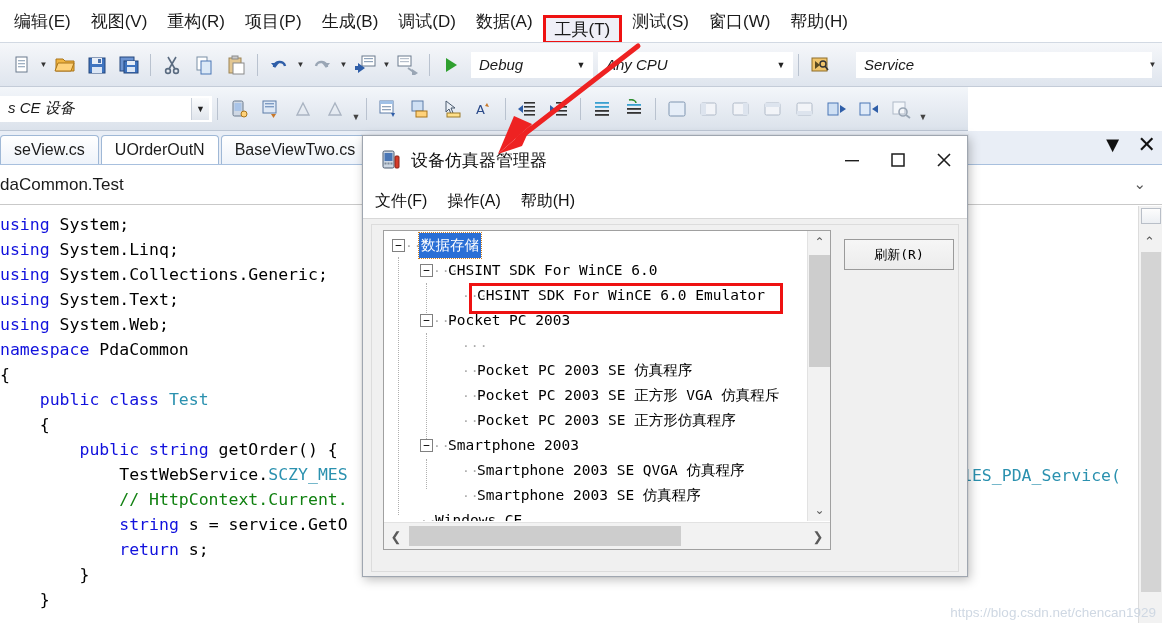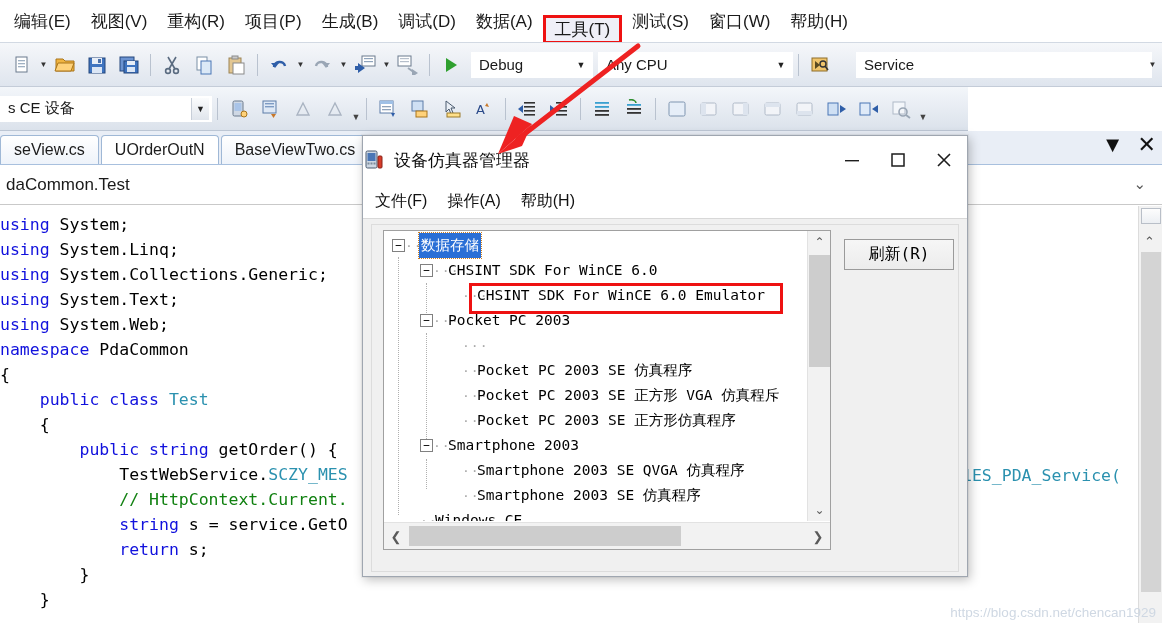--- a/index.html
+++ b/index.html
@@ -82,21 +82,21 @@
     font-size: 15px; color: #1a1a1a;
     flex: 0 0 auto;
   }
   .combo .cb-arrow {
     width: 18px; height: 22px;
     display: flex; align-items: center; justify-content: center;
     font-size: 9px; color: #222;
     background: linear-gradient(180deg,#fbfcfd,#e7ebf1);
     border-left: 1px solid #c7ced8;
   }
-  .combo.flat { border: 1px solid #ffffff; background: #ffffff; }
+  .combo.flat { border: 1px solid #ffffff; background: #ffffff; font-style: italic; }
   .combo.flat .cb-arrow { background: transparent; border-left: none; }
 
   
   .ico { display:block; }
 
   
   .tabstrip {
     position: absolute; left: 0; top: 131px;
     width: 1162px; height: 34px;
     background: #e9eef6;
@@ -129,21 +129,21 @@
   
   .navbar {
     position: absolute; left: 0; top: 165px;
     width: 1162px; height: 40px;
     background: #ffffff;
     border-bottom: 1px solid #c9c9c9;
     display: flex; align-items: center;
   }
   .navbar-text {
     font-size: 17px; color: #1a1a1a;
-    padding-left: 6px;
+    padding-left: 0;
     text-align: center;
   }
   .navbar-chev {
     position: absolute; right: 16px; top: 10px;
     font-size: 15px; color: #555;
   }
 
   
   .editor {
     position: absolute; left: 0; top: 206px;
@@ -191,21 +191,21 @@
   .dialog {
     position: absolute; left: 362px; top: 135px;
     width: 606px; height: 442px;
     background: #ffffff;
     border: 1px solid #9fa6b0;
     box-shadow: 0 0 0 1px rgba(0,0,0,0.04), 2px 3px 10px rgba(0,0,0,0.25);
   }
   .dlg-titlebar {
     height: 48px;
     display: flex; align-items: center;
-    padding-left: 1px;
+    padding-left: 18px;
     background: #ffffff;
   }
   .dlg-icon { width: 22px; height: 22px; margin-right: 8px; flex:0 0 auto; }
   .dlg-title { font-size: 17px; color: #0d0d0d; }
   .dlg-winbtns {
     margin-left: auto; display: flex; align-items: center; height: 48px;
   }
   .dlg-winbtn {
     width: 46px; height: 40px;
     display: flex; align-items: center; justify-content: center;
@@ -316,21 +316,21 @@
     background: #cdcdcd;
   }
 
   .refresh-btn {
     position: absolute; left: 843px; top: 238px;
     width: 110px; height: 31px;
     background: linear-gradient(180deg,#f6f6f6,#ececec);
     border: 1px solid #9a9a9a;
     display: flex; align-items: center; justify-content: center;
     font-family: "DejaVu Sans Mono", monospace;
-    font-size: 16px; color: #000;
+    font-size: 13px; color: #000;
   }
 
   
   .arrow-svg { position: absolute; left: 470px; top: 42px; }
 
   
   .watermark {
     position: absolute; right: 6px; bottom: 3px;
     font-size: 13.5px;
     color: #cfd8e3;

